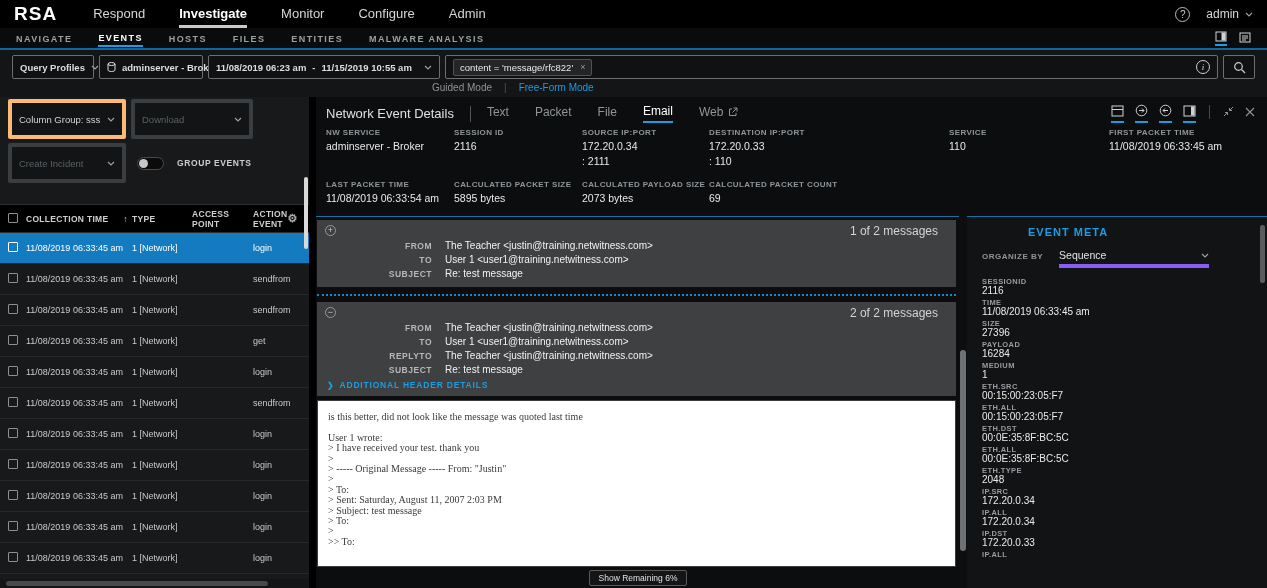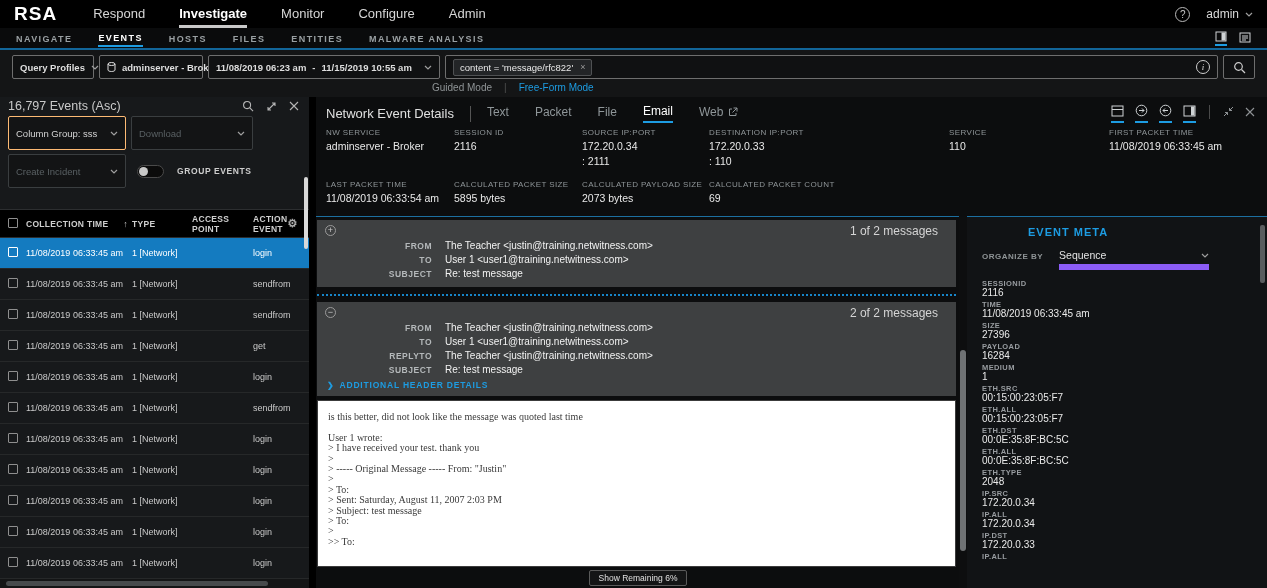--- a/index.html
+++ b/index.html
@@ -48,21 +48,21 @@
   
   .main { flex:1; display:flex; gap:7px; background:#000; min-height:0; }
 
   
   .events-panel { width:309px; background:#17191b; display:flex; flex-direction:column; position:relative; min-height:0; }
   .ep-header { display:flex; align-items:center; padding:2px 10px 1px 8px; }
   .ep-title { color:#c9c9c9; font-size:12.5px; }
   .ep-hicons { margin-left:auto; display:flex; gap:12px; align-items:center; color:#b5b5b5; }
   .ep-controls { padding:2px 8px 5px 8px; }
   .ep-crow { display:flex; gap:5px; align-items:center; margin-bottom:4px; }
-  .ctrl { height:19px; border:1px solid #fdba74; border-radius:2px; background:#131415; color:#d5d5d5; font-size:9.5px; display:flex; align-items:center; padding:16px 7px; width:118px; }
+  .ctrl { height:19px; border:4px solid #fdba74; border-radius:2px; background:#131415; color:#d5d5d5; font-size:9.5px; display:flex; align-items:center; padding:16px 7px; width:118px; }
   .ctrl .chev { margin-left:auto; }
   .ctrl.dim { border-color:#3a3e40; color:#596063; }
   .toggle { width:27px; height:13px; border-radius:8px; background:#0b0b0b; border:1px solid #4a4a4a; position:relative; margin-left:6px; }
   .toggle .knob { position:absolute; left:1px; top:1px; width:9px; height:9px; border-radius:50%; background:#c8c8c8; }
   .toggle-label { color:#cdcdcd; font-size:8.5px; font-weight:bold; letter-spacing:.6px; margin-left:8px; }
   .ep-thead { display:grid; grid-template-columns:26px 106px 60px 61px 1fr 22px; align-items:center; height:29px; background:#000000; border-top:1px solid #2c2e30; border-bottom:1px solid #2c2e30; color:#cfcfcf; font-size:8.5px; font-weight:bold; letter-spacing:.3px; }
   .ep-rows { flex:1; overflow:hidden; }
   .ep-row { display:grid; grid-template-columns:26px 106px 60px 61px 1fr 22px; align-items:center; height:31px; border-bottom:1px solid #262829; color:#c9c9c9; font-size:9px; cursor:pointer; }
   .ep-row.selected { background:#147bc0; color:#fff; }
   .checkbox { width:10px; height:10px; border:1px solid #8f8f8f; border-radius:1px; display:inline-block; margin-left:8px; }
@@ -83,21 +83,21 @@
   .tab { color:#8f9699; font-size:12px; cursor:pointer; padding-bottom:3px; display:flex; align-items:center; gap:5px; }
   .tab.active { color:#fff; border-bottom:2px solid #1d9ce2; }
   .dp-hicons { margin-left:auto; display:flex; gap:11px; align-items:center; }
   .hicon { color:#cfd3d5; display:inline-flex; padding-bottom:4px; }
   .hicon.ul { border-bottom:2px solid #1d9ce2; }
   .hicon-div { width:1px; height:14px; background:#4a4a4a; margin:0 2px 4px 2px; }
   .hicon.plain { color:#8f9396; }
   .dp-dlrow { padding:4px 0 8px 10px; }
   .dl-btn { border:1px solid #5f5f5f; background:transparent; border-radius:2px; color:#d6d6d6; font-size:9.5px; padding:3px 10px; font-family:inherit; }
   .dp-summary { display:grid; grid-template-columns:128px 128px 127px 240px 160px 1fr; row-gap:13px; padding:2px 0 12px 10px; }
-  .sum-label { color:#8f9598; font-size:8px; font-weight:normal; letter-spacing:.4px; }
+  .sum-label { color:#8f9598; font-size:8px; font-weight:bold; letter-spacing:.4px; }
   .sum-value { color:#e8e8e8; font-size:10.5px; margin-top:3px; line-height:12px; }
 
   .dp-content { flex:1; display:flex; min-height:0; }
   .email-section { flex:1; display:flex; flex-direction:column; border-top:1px solid #1c6fa0; padding:3px 0 0 1px; min-width:0; }
   .msg-card { background:#3e4041; position:relative; padding:3px 10px 6px 10px; margin-right:3px; }
   .collapse-icon { position:absolute; left:8px; top:5px; width:11px; height:11px; border:1px solid #9a9a9a; border-radius:50%; color:#c9c9c9; font-size:9px; line-height:9px; display:flex; align-items:center; justify-content:center; }
   .msg-counter { position:absolute; right:18px; top:4px; color:#d5d5d5; font-size:12px; }
   .msg-fields { margin-top:16px; }
   .msg-field { display:flex; line-height:13px; align-items:baseline; }
   .mf-label { width:105px; text-align:right; color:#b4b8ba; font-size:8.5px; font-weight:bold; letter-spacing:.5px; flex-shrink:0; }
@@ -111,21 +111,21 @@
   .show-remaining { background:#141516; border:1px solid #5a5a5a; border-radius:2px; color:#e0e0e0; font-size:8.5px; padding:2px 9px; font-family:inherit; }
 
   .scroll-strip { width:8px; background:#0d0e0f; position:relative; }
   .strip-thumb { position:absolute; left:1px; top:36%; width:6px; height:54%; background:#6f7274; border-radius:3px; }
 
   
   .meta-panel { width:300px; border-top:1px solid #1c6fa0; background:#111315; padding:9px 10px 0 13px; position:relative; overflow:hidden; flex-shrink:0; }
   .meta-title { color:#1d9ce2; font-size:11px; font-weight:bold; letter-spacing:1px;margin-left:48px; }
   .organize-row { display:flex; align-items:baseline; margin:11px 0 9px 2px; }
   .org-label { color:#8f9496; font-size:8px; font-weight:bold; letter-spacing:.5px; }
-  .org-select { margin-left:16px; width:150px; border-bottom:6px solid #8b5cf6; color:#e3e3e3; font-size:10.5px; display:flex; align-items:center; padding-bottom:3px;gap:19px; }
+  .org-select { margin-left:16px; width:150px; border-bottom:4px solid #8b5cf6; color:#e3e3e3; font-size:10.5px; display:flex; align-items:center; padding-bottom:3px;gap:19px; }
   .org-select .chev { margin-left:auto; }
   .meta-items { margin-left:2px; }
   .meta-item { margin-bottom:2px; }
   .meta-label { color:#989ca0; font-size:7.5px; font-weight:bold; letter-spacing:.4px; line-height:9px; }
   .meta-value { color:#eaeaea; font-size:10px; line-height:10px; margin-bottom:2px; }
   .meta-vthumb { position:absolute; right:2px; top:8px; width:5px; height:58px; background:#5a5d5f; border-radius:2px; }
 </style>
 </head>
 <body>
 
@@ -232,41 +232,20 @@
     <div class="mode-row">
       <span class="mode-guided">Guided Mode</span>
       <span class="mode-sep">|</span>
       <span class="mode-free">Free-Form Mode</span>
     </div>
   </section>
 
   <main class="main">
 
     <section class="events-panel">
-      <div class="ep-header">
-        <span class="ep-title">16,797 Events (Asc)</span>
-        <span class="ep-hicons">
-          <span style="display:inline-flex">
-              <svg width="12" height="12" viewBox="0 0 13 13">
-                <circle cx="5.5" cy="5.5" r="3.8" fill="none" stroke="currentColor" stroke-width="1.2"></circle>
-                <path d="M8.5 8.5 L12 12" stroke="currentColor" stroke-width="1.2"></path>
-              </svg>
-            </span>
-          <span style="display:inline-flex">
-              <svg width="11" height="11" viewBox="0 0 11 11">
-                <path d="M2 9 L9 2 M6 2 H9 V5 M5 9 H2 V6" fill="none" stroke="currentColor" stroke-width="1.1"></path>
-              </svg>
-            </span>
-          <span style="display:inline-flex">
-              <svg width="10" height="10" viewBox="0 0 10 10">
-                <path d="M1 1 L9 9 M9 1 L1 9" stroke="currentColor" stroke-width="1.1"></path>
-              </svg>
-            </span>
-        </span>
-      </div>
       <div class="ep-controls">
         <div class="ep-crow">
           <div class="ctrl" style="width:118px">
             <span>Column Group: sss</span>
             <span class="chev">
                 <svg width="8" height="5" viewBox="0 0 8 5">
                   <path d="M1 1 L4 4 L7 1" fill="none" stroke="currentColor" stroke-width="1.2"></path>
                 </svg>
               </span>
           </div>

